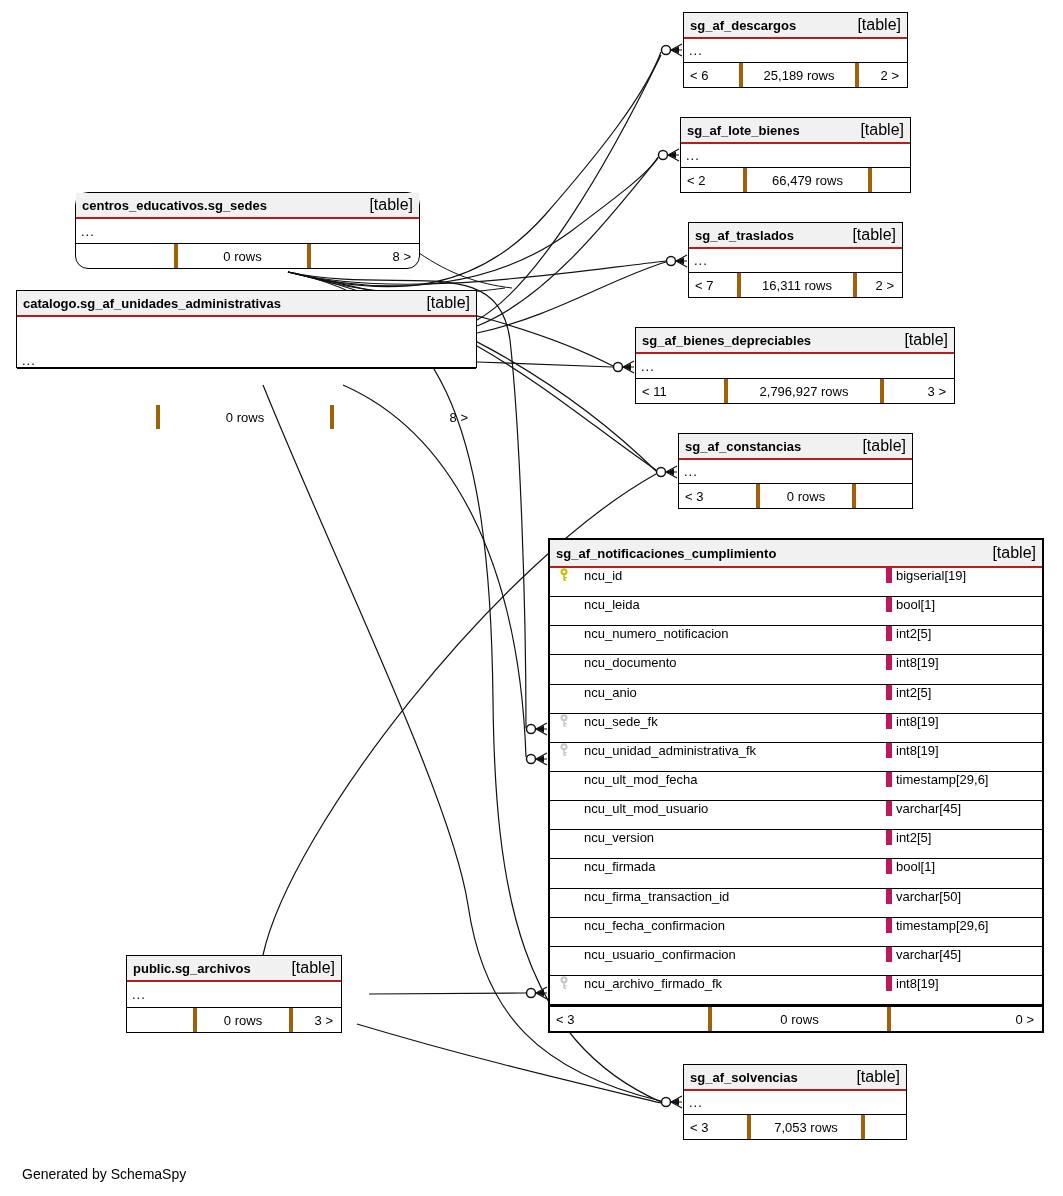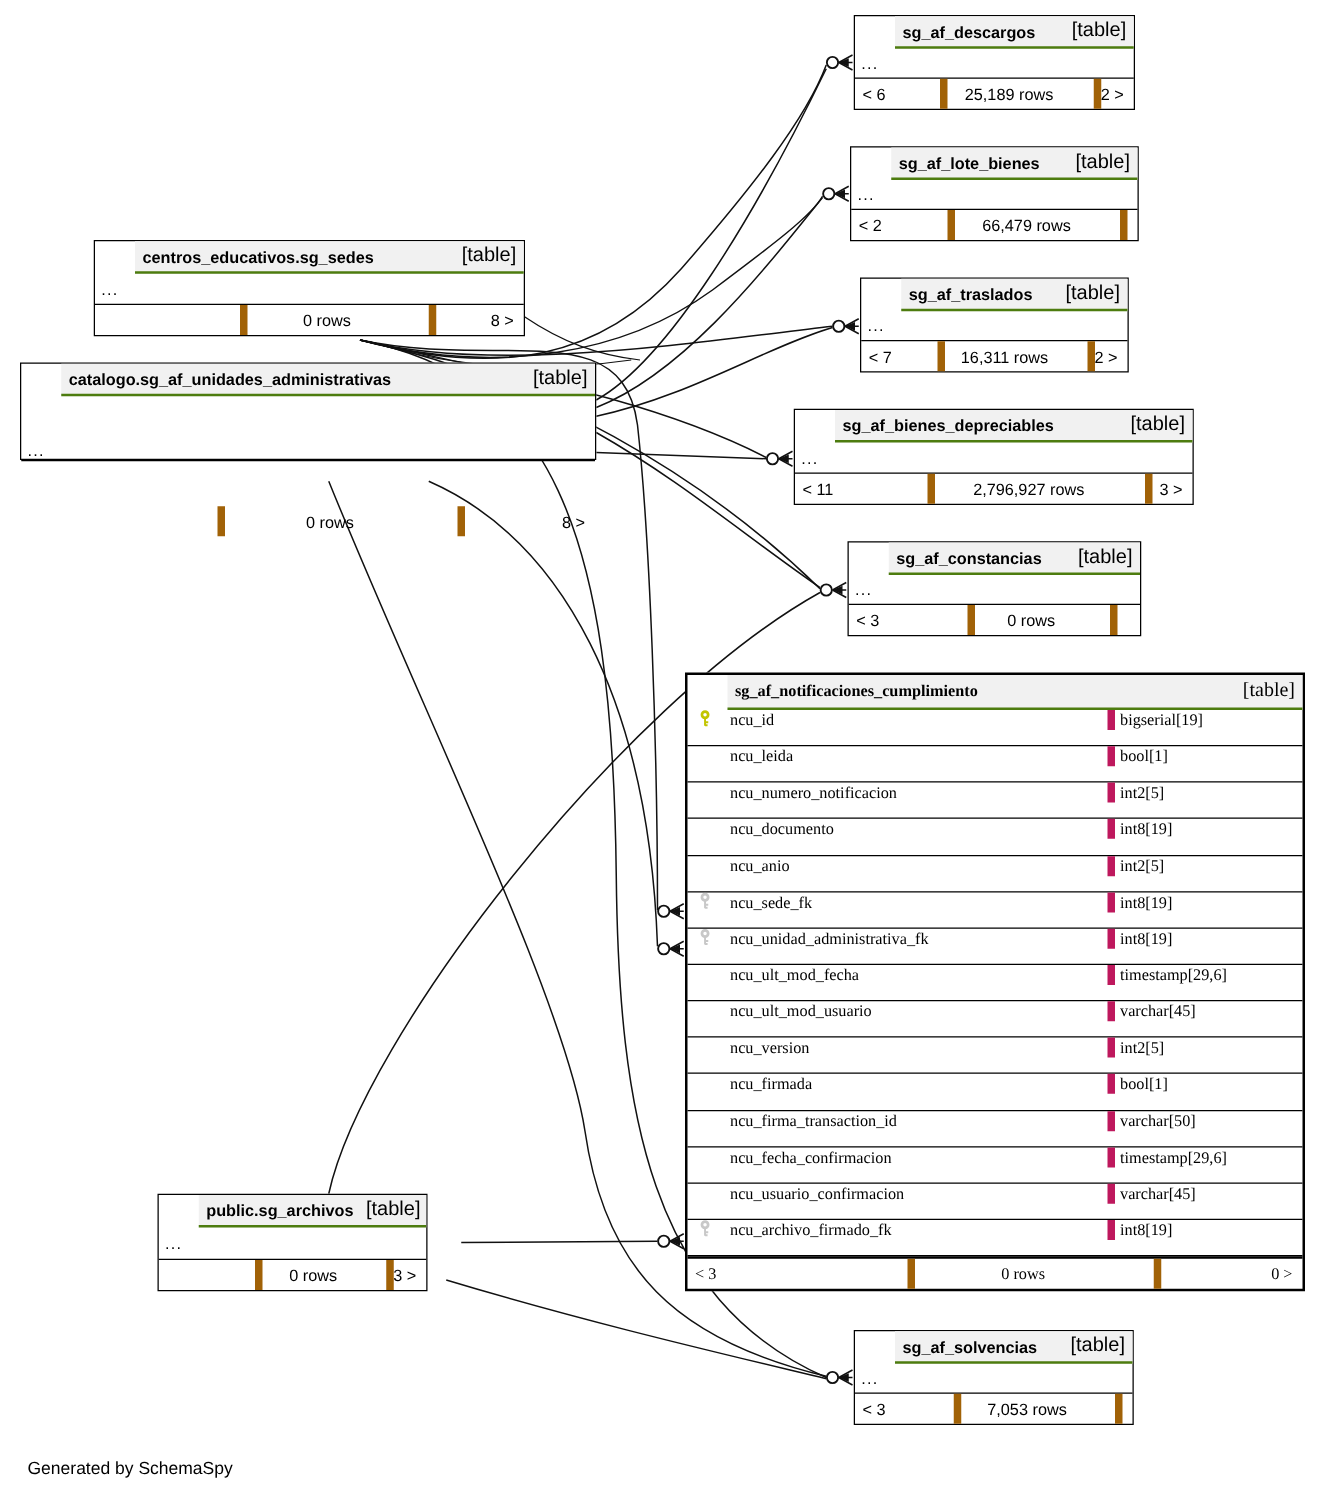--- a/index.html
+++ b/index.html
@@ -10,36 +10,36 @@
   svg.edges{position:absolute;left:0;top:0;z-index:1;}
   svg.edges path, svg.edges line{fill:none;stroke:#111;stroke-width:1.2;}
   svg.edges .thin{stroke-width:1;}
   svg.edges circle.dot{fill:#fff;stroke:#111;stroke-width:1.5;}
   svg.edges polygon.ah{fill:#111;stroke:none;}
 
   .tbl{
     position:absolute;z-index:2;background:#fff;border:1px solid #000;
     box-sizing:border-box;display:flex;flex-direction:column;font-size:13px;
   }
-  .tbl.main{border-width:2px;z-index:3;font-family:Liberation Serif, serif;}
+  .tbl.main{border-width:2px;z-index:3;}
   .t-head{
-    background:#f1f1f1;border-bottom:2px solid #4d7c0f;flex:none;
+    background:#f1f1f1;border-bottom:2px solid #b91c1c;flex:none;
     display:flex;justify-content:space-between;align-items:center;
-    padding:0 6px;height:26px;box-sizing:border-box;margin-left:32px;
+    padding:0 6px;height:26px;box-sizing:border-box;
   }
   .tbl.main .t-head{height:28px;}
   .t-name{font-weight:bold;white-space:nowrap;}
   .t-type{font-size:16px;padding-left:10px;white-space:nowrap;}
   .t-mid{
     flex:1;display:flex;align-items:center;padding:0 5px;box-sizing:border-box;
     border-bottom:1px solid #000;letter-spacing:1px;
   }
   .t-foot{flex:none;height:24px;display:flex;align-items:stretch;}
   .f-cell{display:flex;align-items:center;box-sizing:border-box;white-space:nowrap;}
-  .f-cell + .f-cell{border-left:6px solid #a16207;margin-left:18px;}
+  .f-cell + .f-cell{border-left:4px solid #a16207;}
   .f-l{justify-content:flex-start;padding-left:6px;}
   .f-c{justify-content:center;}
   .f-r{justify-content:flex-end;padding-right:8px;}
 
   .m-row{
     flex:1;display:flex;align-items:flex-start;border-bottom:1px solid #000;
     box-sizing:border-box;
   }
   .m-row:last-of-type{border-bottom:none;}
   .key-slot{flex:none;width:34px;display:flex;align-items:center;padding-left:9px;box-sizing:border-box;}
@@ -159,21 +159,21 @@
   <div class="t-mid">
     <span>...</span>
   </div>
   <div class="t-foot">
     <span class="f-cell f-l" style="width:62px;">&lt; 2</span>
     <span class="f-cell f-c" style="width:125px;">66,479 rows</span>
     <span class="f-cell f-r" style="flex:1;"></span>
   </div>
 </div>
 
-<div class="tbl" style="left:75px;top:192px;width:345px;height:77px;">
+<div class="tbl" style="left:75px;top:192px;width:345px;height:77px;border-radius:13px;">
   <div class="t-head">
     <span class="t-name">centros_educativos.sg_sedes</span>
     <span class="t-type">[table]</span>
   </div>
   <div class="t-mid">
     <span>...</span>
   </div>
   <div class="t-foot">
     <span class="f-cell f-l" style="width:98px;"></span>
     <span class="f-cell f-c" style="width:133px;">0 rows</span>

